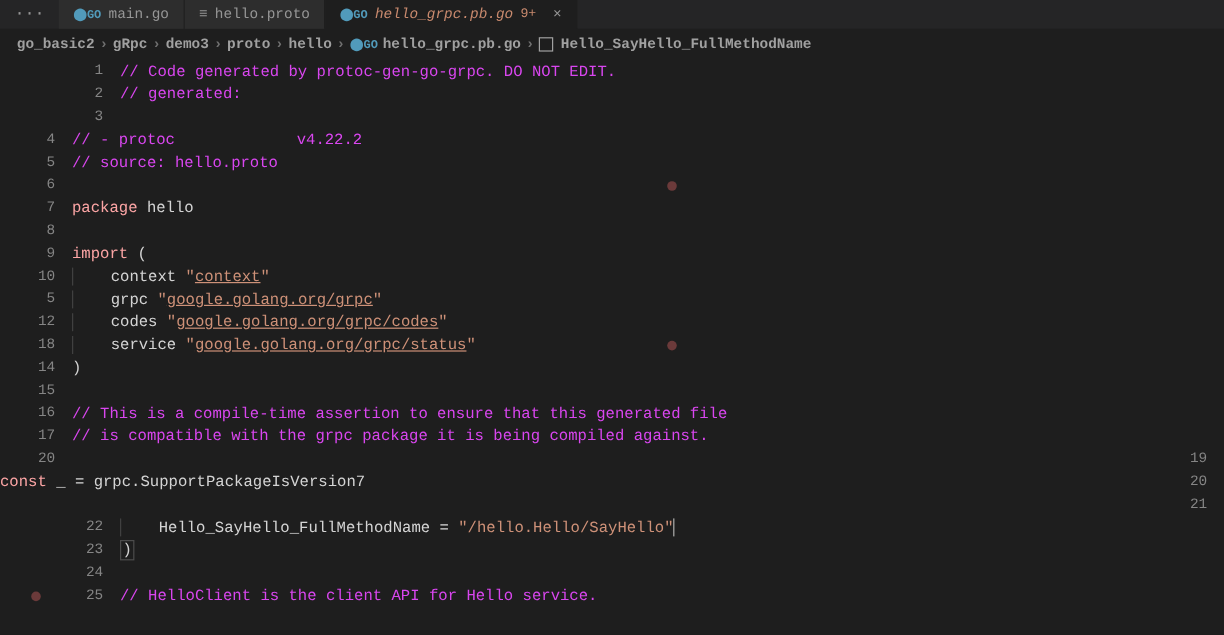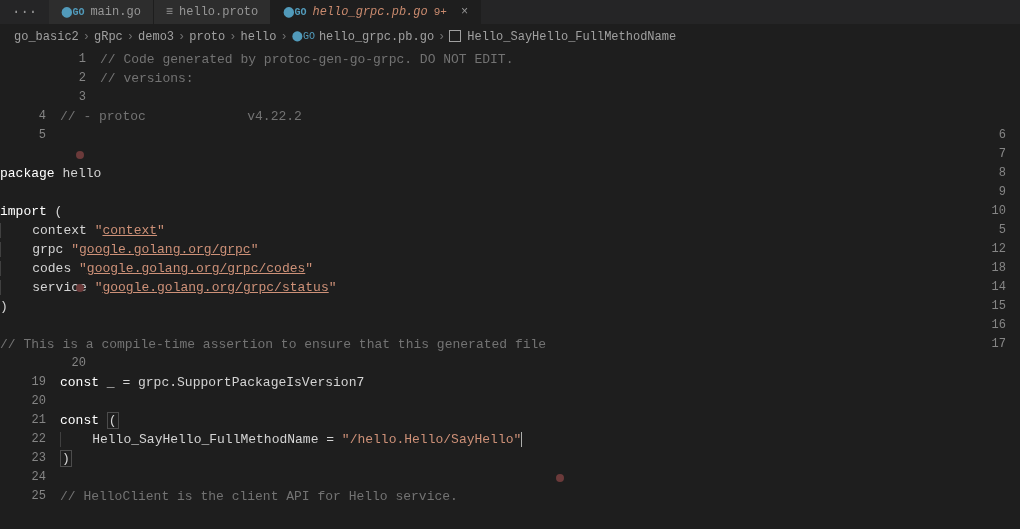--- a/index.html
+++ b/index.html
@@ -37,24 +37,26 @@
 .tab.active {
   background: #1e1e1e;
 }
 .tab.modified .tab-label { color: #c98a6e; font-style: italic; }
 .go-icon { color: #519aba; font-weight: bold; font-size: 10px; }
 .proto-icon { color: #969696; font-size: 12px; }
 .close-x { color: #969696; margin-left: 8px; }
 .mod-badge { color: #c98a6e; font-size: 11px; }
 .breadcrumb {
   display: flex;
+  align-items: center;
   padding: 6px 14px;
   color: #a0a0a0;
   font-size: 12px;
   gap: 4px;
+  font-weight: bold;
 }
 .breadcrumb .sep { color: #707070; }
 .sym-icon { color: #519aba; font-size: 10px; }
 .const-icon {
   display: inline-block;
   width: 12px;
   height: 12px;
   border: 1px solid #a0a0a0;
   margin-right: 2px;
   vertical-align: middle;
@@ -82,22 +84,22 @@
   text-align: right;
   padding-right: 14px;
   line-height: 19px;
   font-size: 12px;
 }
 .code {
   line-height: 19px;
   white-space: pre;
   font-size: 13px;
 }
-.c-comment { color: #737373; }
-.c-keyword { color: #ffffff; }
+.c-comment { color: #d946ef; }
+.c-keyword { color: #fca5a5; }
 .c-ident { color: #d4d4d4; }
 .c-string { color: #ce9178; }
 .c-underline { text-decoration: underline; }
 .highlight-box {
   border: 1px solid #4c4c4c;
   padding: 0 1px;
 }
 .cursor-line {
   display: inline-block;
   width: 1px;
@@ -149,28 +151,29 @@
     <span class="const-icon"></span>
     <span>Hello_SayHello_FullMethodName</span>
   </div>
 
 <div class="editor" id="editor">
     <div class="bp-col"></div>
     <div class="ln">1</div>
     <div class="code"><span class="c-comment">// Code generated by protoc-gen-go-grpc. DO NOT EDIT.</span></div>
     <div class="bp-col"></div>
     <div class="ln">2</div>
-    <div class="code"><span class="c-comment">// versions:</span></div>
+    <div class="code"><span class="c-comment">// generated:</span></div>
     <div class="bp-col"></div>
     <div class="ln">3</div>
     <div class="bp-col"></div>
     <div class="ln">4</div>
     <div class="code"><span class="c-comment">// - protoc             v4.22.2</span></div>
     <div class="bp-col"></div>
     <div class="ln">5</div>
+    <div class="code"><span class="c-comment">// source: hello.proto</span></div>
     <div class="bp-col"></div>
     <div class="ln">6</div>
     <div class="code"></div>
     <div class="bp-col">
       <div class="bp-dot"></div>
     </div>
     <div class="ln">7</div>
     <div class="code"><span class="c-keyword">package</span><span class="c-ident"> hello</span></div>
     <div class="bp-col"></div>
     <div class="ln">8</div>
@@ -196,31 +199,31 @@
     <div class="ln">14</div>
     <div class="code"><span class="c-ident">)</span></div>
     <div class="bp-col"></div>
     <div class="ln">15</div>
     <div class="code"></div>
     <div class="bp-col"></div>
     <div class="ln">16</div>
     <div class="code"><span class="c-comment">// This is a compile-time assertion to ensure that this generated file</span></div>
     <div class="bp-col"></div>
     <div class="ln">17</div>
+    <div class="code"><span class="c-comment">// is compatible with the grpc package it is being compiled against.</span></div>
     <div class="bp-col"></div>
     <div class="ln">20</div>
     <div class="bp-col"></div>
     <div class="ln">19</div>
     <div class="code"><span class="c-keyword">const</span><span class="c-ident"> _ = grpc.SupportPackageIsVersion7</span></div>
     <div class="bp-col"></div>
     <div class="ln">20</div>
     <div class="code"></div>
     <div class="bp-col"></div>
     <div class="ln">21</div>
-    <div class="code"><span class="c-keyword">const</span><span class="c-ident"> </span><span class="c-ident highlight-box">(</span></div>
     <div class="bp-col"></div>
     <div class="ln">22</div>
     <div class="code"><span class="c-ident indent-guide">    </span><span class="c-ident">Hello_SayHello_FullMethodName = </span><span class="c-string">"/hello.Hello/SayHello"</span><span class="cursor-line"></span></div>
     <div class="bp-col"></div>
     <div class="ln">23</div>
     <div class="code"><span class="c-ident highlight-box">)</span></div>
     <div class="bp-col"></div>
     <div class="ln">24</div>
     <div class="code"></div>
     <div class="bp-col">

